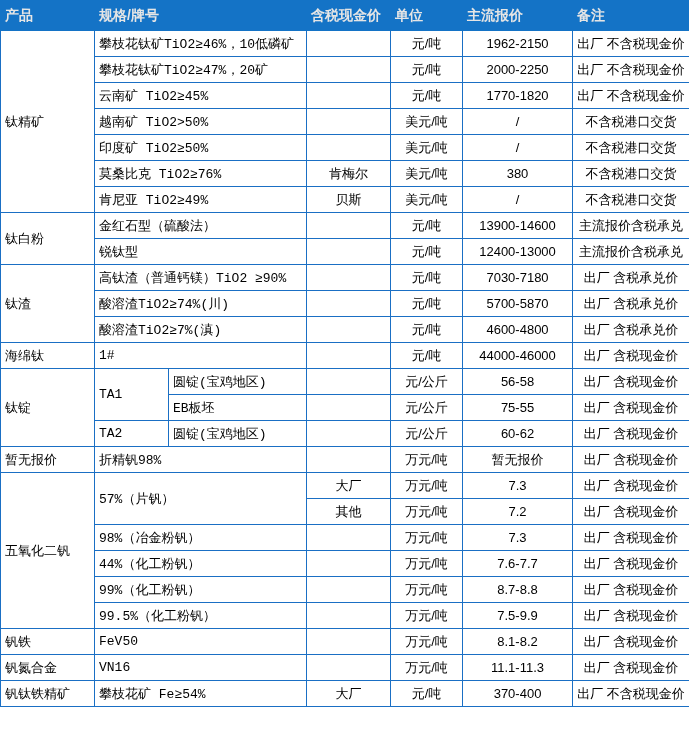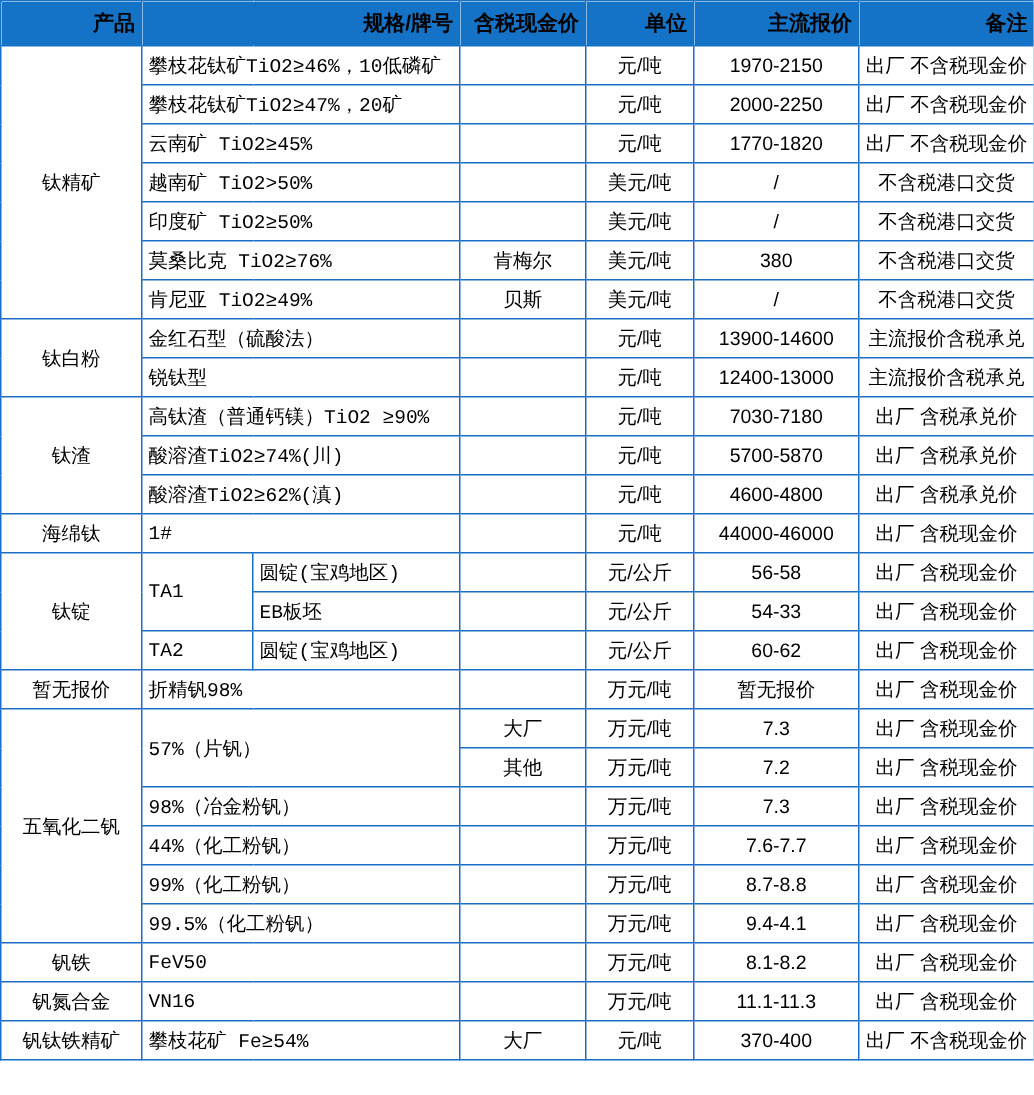--- a/index.html
+++ b/index.html
@@ -24,29 +24,29 @@
     font-size: 13px;
     color: #000000;
     height: 26px;
     padding: 0 4px;
     box-sizing: border-box;
     white-space: nowrap;
     overflow: hidden;
   }
   .price-table thead th {
     background: #1473c6;
-    color: #000000;
+    color: #e5e5e5;
     font-weight: bold;
-    text-align: right;
+    text-align: left;
     height: 30px;
     border: 1px solid #1473c6;
     font-size: 14px;
   }
   .c-center { text-align: center; }
-  .cat-cell { text-align: center; font-weight: normal; }
+  .cat-cell { text-align: left; font-weight: normal; }
   .spec-cell { text-align: left; padding-left: 8px; font-family: Liberation Mono, monospace; }
   col.col-product { width: 94px; }
   col.col-spec-a  { width: 74px; }
   col.col-spec-b  { width: 138px; }
   col.col-factory { width: 84px; }
   col.col-unit    { width: 72px; }
   col.col-price   { width: 110px; }
   col.col-remark  { width: 117px; }
 </style>
 </head>
@@ -71,21 +71,21 @@
       <th>主流报价</th>
       <th>备注</th>
     </tr>
   </thead>
   <tbody id="table-body">
       <tr>
         <td class="cat-cell" rowspan="7">钛精矿</td>
         <td class="spec-cell" colspan="2">攀枝花钛矿TiO2≥46%，10低磷矿</td>
         <td class="c-center"></td>
         <td class="c-center">元/吨</td>
-        <td class="c-center">1970-2150</td>
+        <td class="c-center">1962-2150</td>
         <td class="c-center">出厂 不含税现金价</td>
       </tr>
       <tr>
         <td class="spec-cell" colspan="2">攀枝花钛矿TiO2≥47%，20矿</td>
         <td class="c-center"></td>
         <td class="c-center">元/吨</td>
         <td class="c-center">2000-2250</td>
         <td class="c-center">出厂 不含税现金价</td>
       </tr>
       <tr>
@@ -147,21 +147,21 @@
         <td class="c-center">出厂 含税承兑价</td>
       </tr>
       <tr>
         <td class="spec-cell" colspan="2">酸溶渣TiO2≥74%(川)</td>
         <td class="c-center"></td>
         <td class="c-center">元/吨</td>
         <td class="c-center">5700-5870</td>
         <td class="c-center">出厂 含税承兑价</td>
       </tr>
       <tr>
-        <td class="spec-cell" colspan="2">酸溶渣TiO2≥62%(滇)</td>
+        <td class="spec-cell" colspan="2">酸溶渣TiO2≥7%(滇)</td>
         <td class="c-center"></td>
         <td class="c-center">元/吨</td>
         <td class="c-center">4600-4800</td>
         <td class="c-center">出厂 含税承兑价</td>
       </tr>
       <tr>
         <td class="cat-cell" rowspan="1">海绵钛</td>
         <td class="spec-cell" colspan="2">1#</td>
         <td class="c-center"></td>
         <td class="c-center">元/吨</td>
@@ -174,21 +174,21 @@
         <td class="spec-cell">圆锭(宝鸡地区)</td>
         <td class="c-center"></td>
         <td class="c-center">元/公斤</td>
         <td class="c-center">56-58</td>
         <td class="c-center">出厂 含税现金价</td>
       </tr>
       <tr>
         <td class="spec-cell">EB板坯</td>
         <td class="c-center"></td>
         <td class="c-center">元/公斤</td>
-        <td class="c-center">54-33</td>
+        <td class="c-center">75-55</td>
         <td class="c-center">出厂 含税现金价</td>
       </tr>
       <tr>
         <td class="spec-cell" rowspan="1">TA2</td>
         <td class="spec-cell">圆锭(宝鸡地区)</td>
         <td class="c-center"></td>
         <td class="c-center">元/公斤</td>
         <td class="c-center">60-62</td>
         <td class="c-center">出厂 含税现金价</td>
       </tr>
@@ -232,21 +232,21 @@
         <td class="spec-cell" colspan="2">99%（化工粉钒）</td>
         <td class="c-center"></td>
         <td class="c-center">万元/吨</td>
         <td class="c-center">8.7-8.8</td>
         <td class="c-center">出厂 含税现金价</td>
       </tr>
       <tr>
         <td class="spec-cell" colspan="2">99.5%（化工粉钒）</td>
         <td class="c-center"></td>
         <td class="c-center">万元/吨</td>
-        <td class="c-center">9.4-4.1</td>
+        <td class="c-center">7.5-9.9</td>
         <td class="c-center">出厂 含税现金价</td>
       </tr>
       <tr>
         <td class="cat-cell" rowspan="1">钒铁</td>
         <td class="spec-cell" colspan="2">FeV50</td>
         <td class="c-center"></td>
         <td class="c-center">万元/吨</td>
         <td class="c-center">8.1-8.2</td>
         <td class="c-center">出厂 含税现金价</td>
       </tr>

